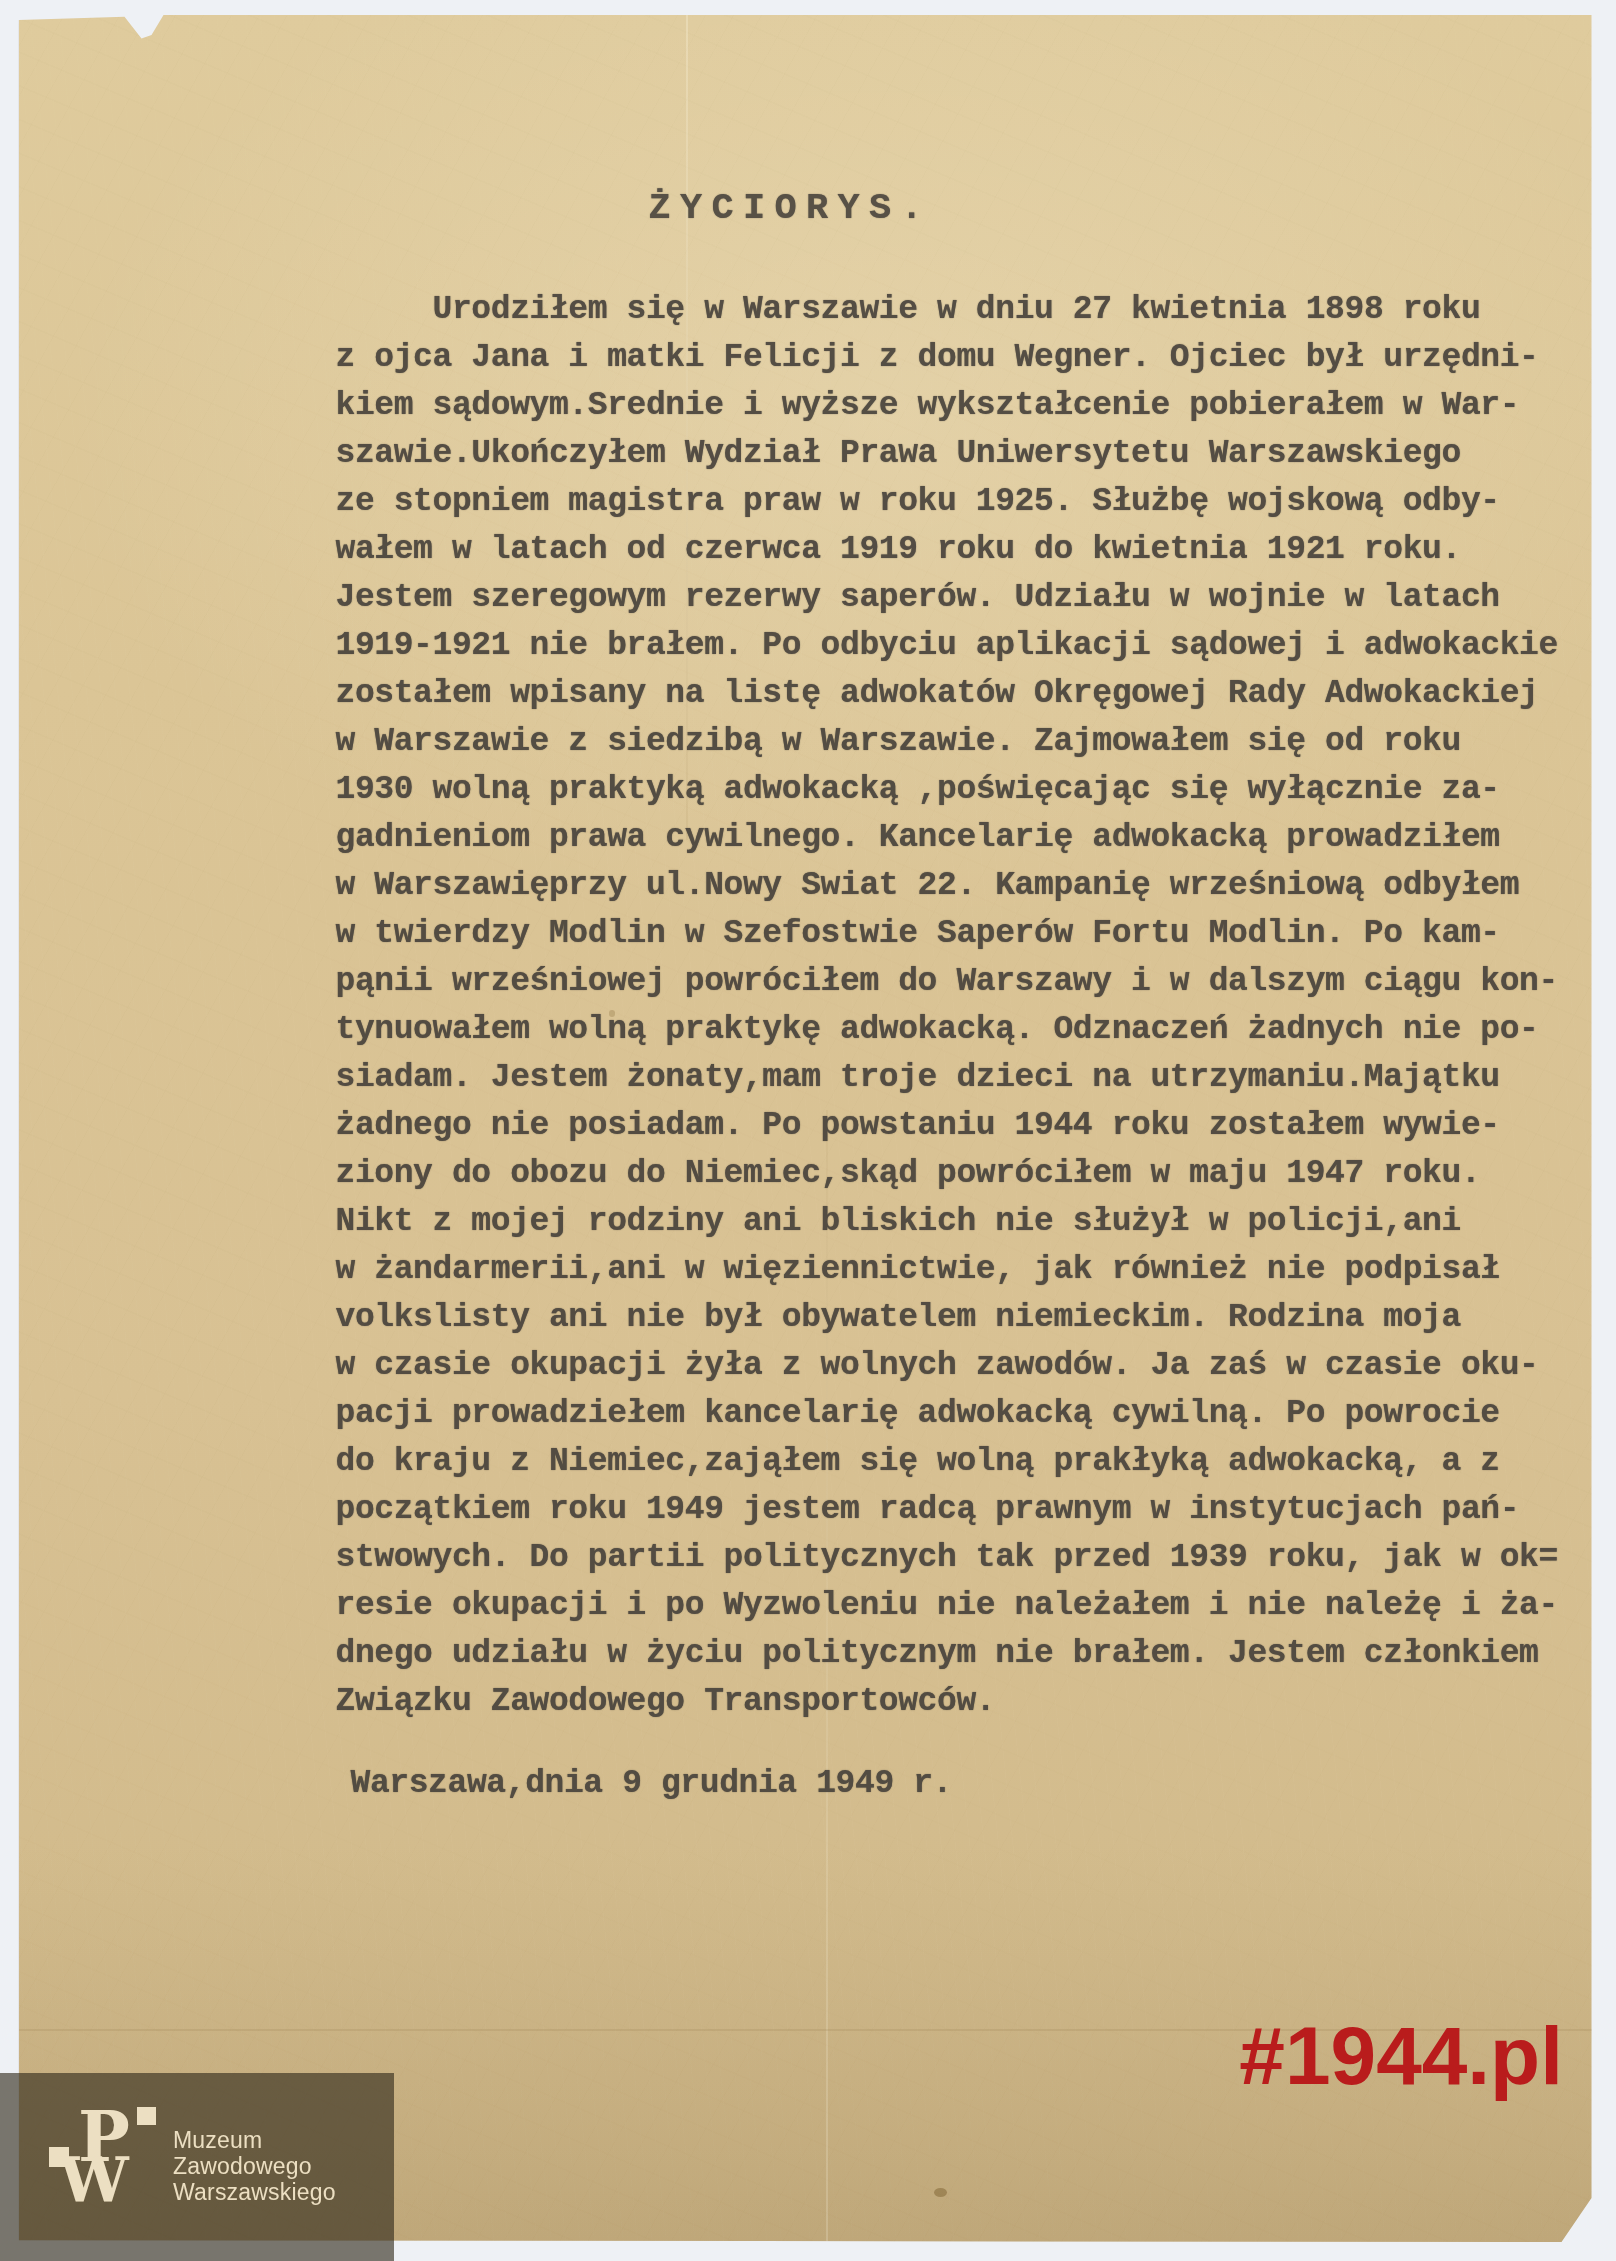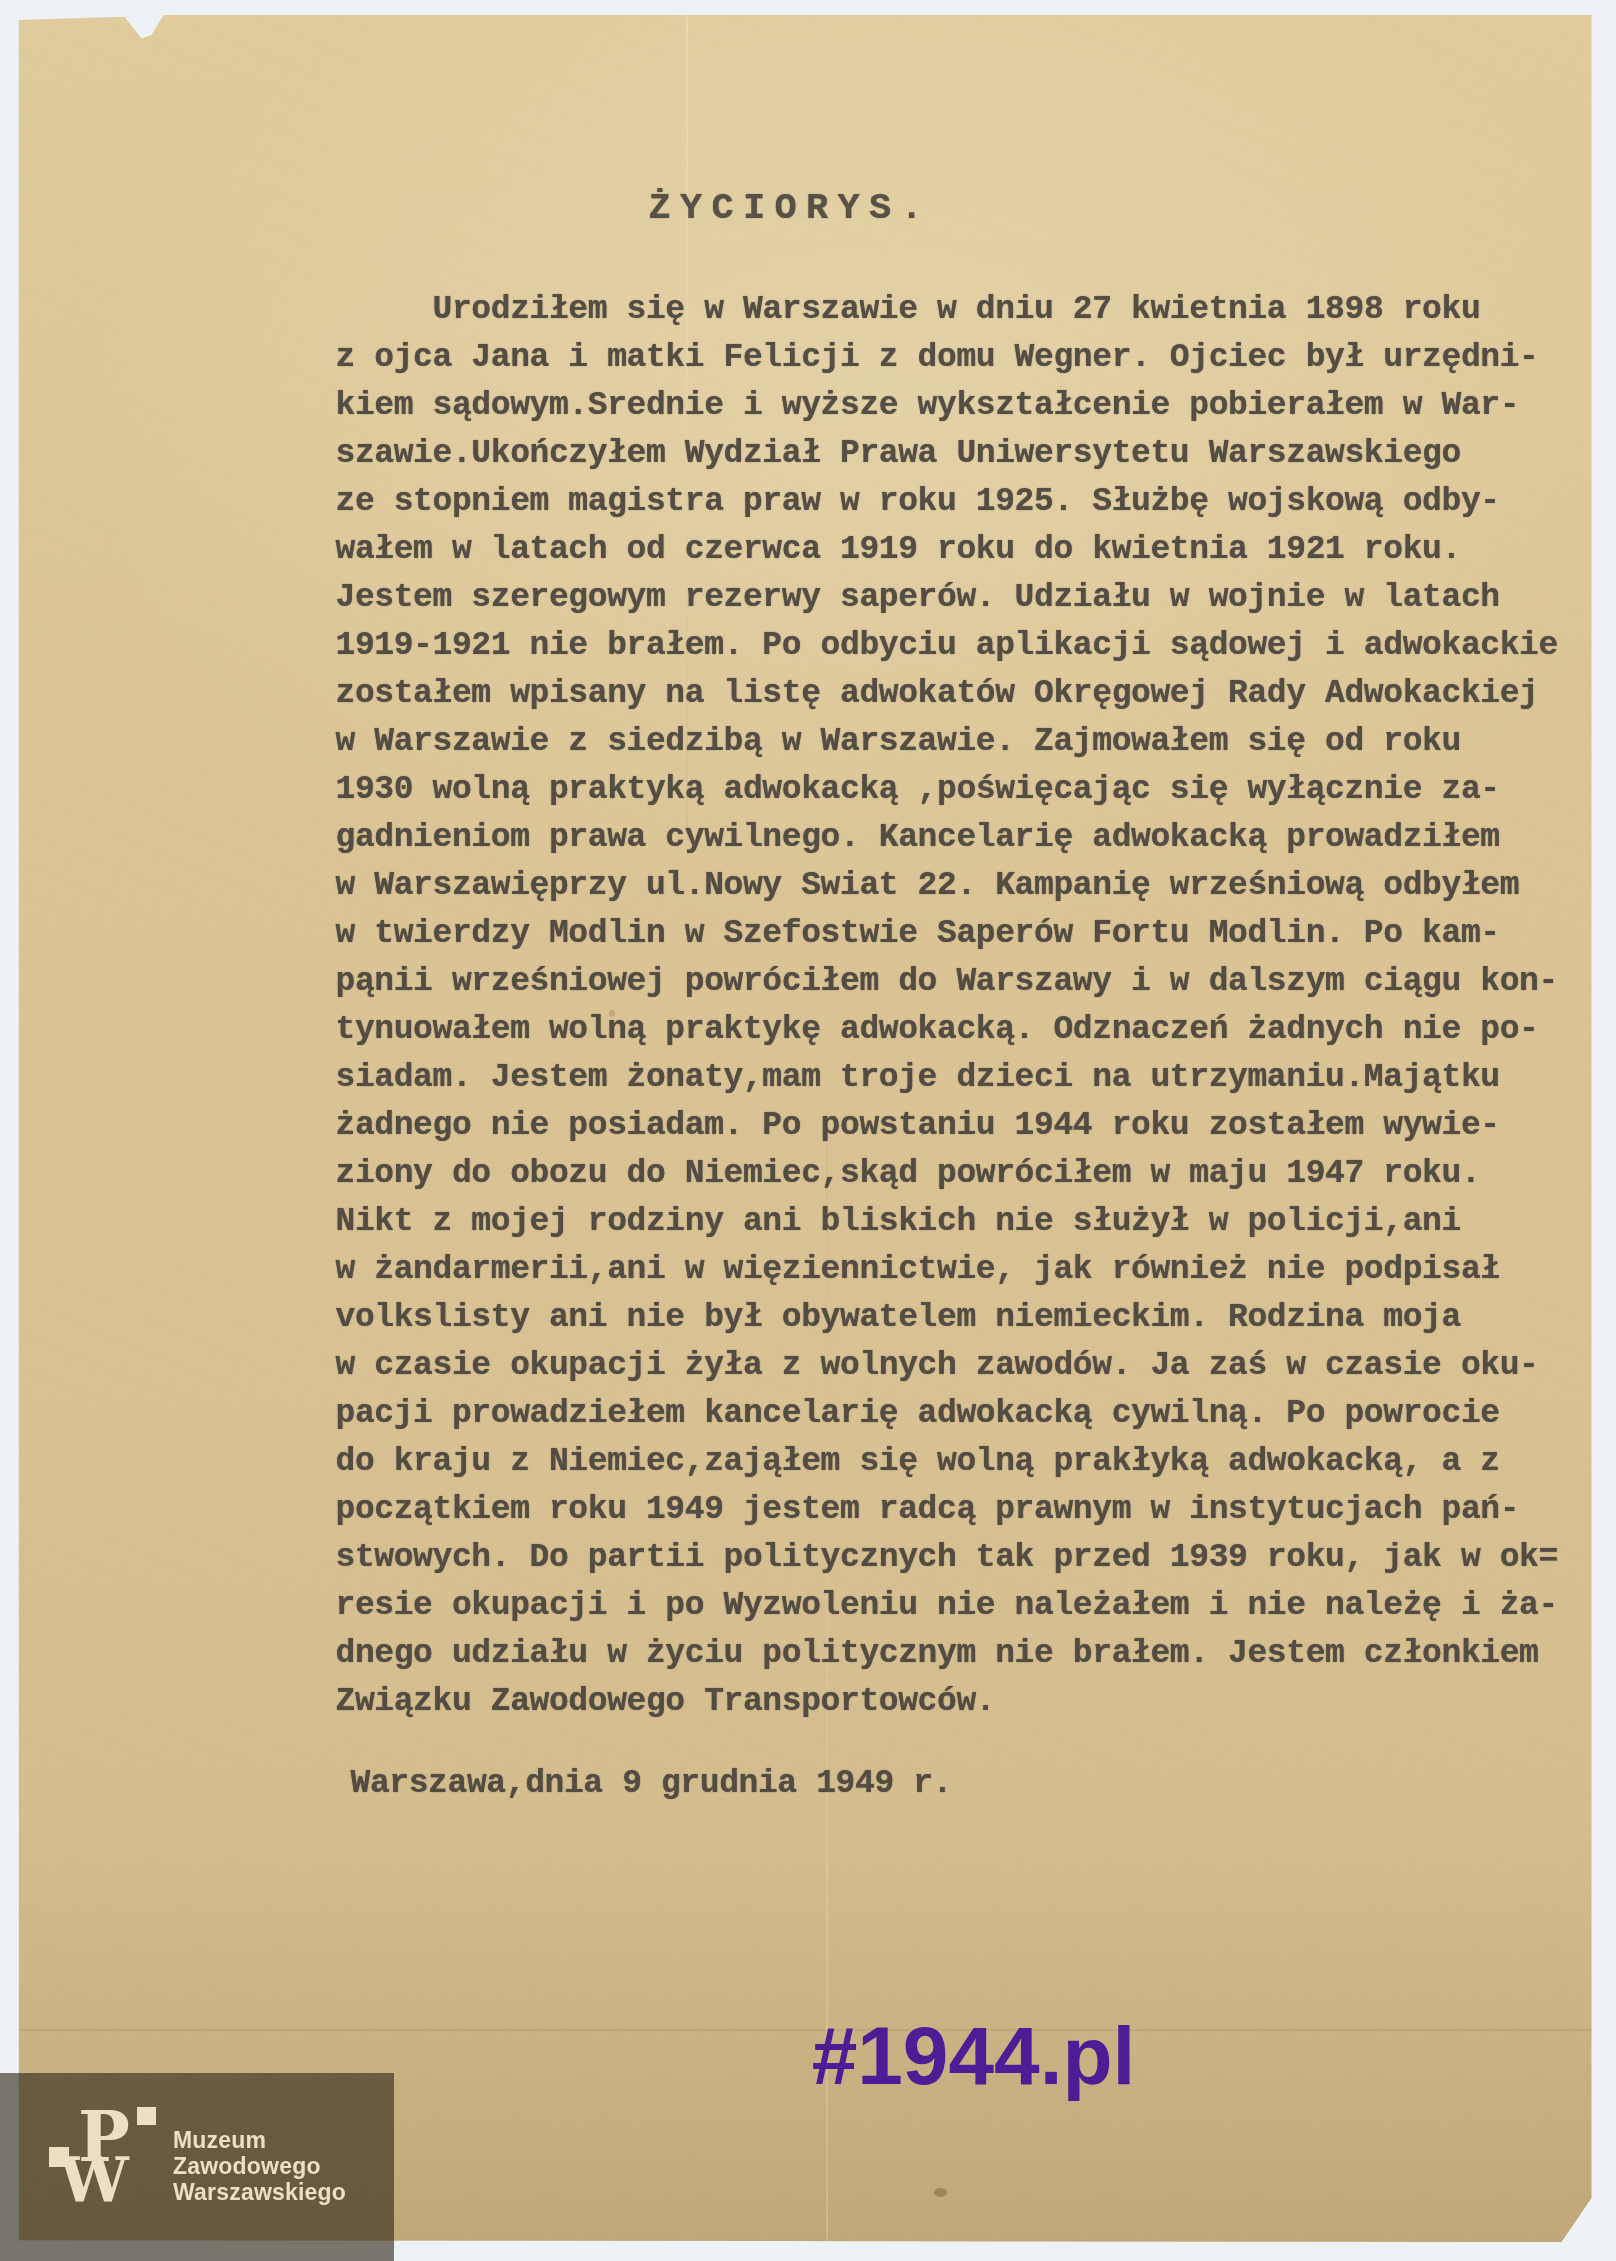--- a/index.html
+++ b/index.html
@@ -59,40 +59,40 @@
     white-space:pre-wrap;opacity:.9;
   }
   .doc-date{
     position:absolute;left:332px;top:1750px;
     font-size:33px;letter-spacing:-0.4px;white-space:nowrap;opacity:.9;
   }
 
   
   .watermark{
     position:absolute;right:54px;top:2014px;width:1179px;
-    text-align:center;color:#4c1d95;font-weight:bold;
+    text-align:right;color:#b91c1c;font-weight:bold;
     font-family:"Liberation Sans", sans-serif;line-height:84px;
     letter-spacing:0px;
   }
   .watermark .wm-line{font-size:82px;}
 
   
   .logo-overlay{
     position:absolute;left:0;top:2073px;width:394px;height:189px;
     background:rgba(47,40,26,0.62);
   }
   .kotwica{position:absolute;left:49px;top:32px;width:101px;height:118px;color:#ecdfc2;}
   .kotwica .sq1{position:absolute;left:88px;top:1.7px;width:18.5px;height:18.5px;background:#ecdfc2;}
   .kotwica .sq2{position:absolute;left:0px;top:42px;width:20px;height:20px;background:#ecdfc2;}
   .kotwica .pw{position:absolute;font-family:"DejaVu Serif", serif;font-weight:bold;line-height:1;}
   .kotwica .p-glyph{left:29px;top:-3.4px;font-size:69px;}
   .kotwica .w-glyph{left:10px;top:44px;font-size:62px;letter-spacing:-3.4px;}
   .logo-text{
     position:absolute;left:173px;top:54px;color:#ecdfc2;
-    font-size:23px;font-weight:bold;line-height:26px;letter-spacing:0.2px;
+    font-size:23px;font-weight:normal;line-height:26px;letter-spacing:0.2px;
   }
 </style>
 </head>
 <body>
 
 <div class="paper">
   <div class="crease crease-v1"></div>
   <div class="crease crease-v2"></div>
   <div class="crease crease-h1"></div>
   <div class="spot spot1"></div>

